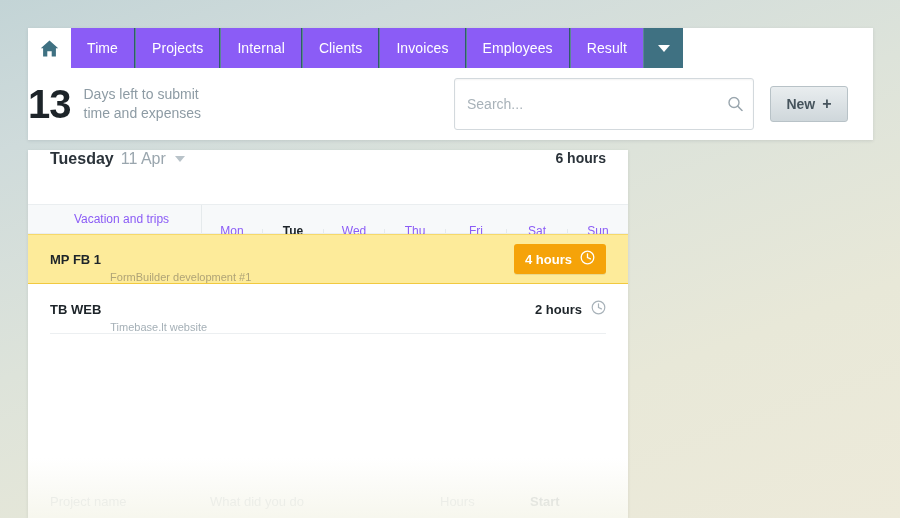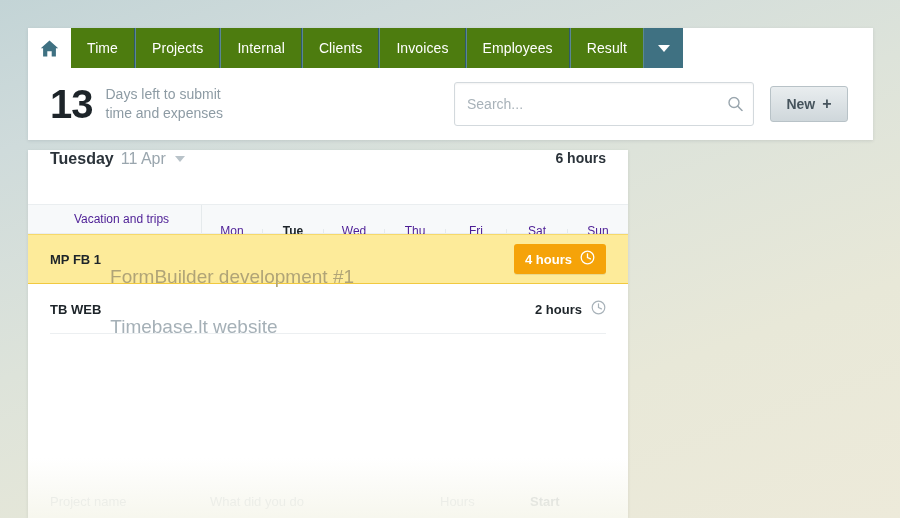--- a/index.html
+++ b/index.html
@@ -44,21 +44,21 @@
     background: #3f7182;
     height: 40px;
   }
   .nav-tab {
     position: relative;
     display: flex; align-items: center; justify-content: center;
     padding: 0 16px;
     color: #ffffff;
     font-size: 14px;
     letter-spacing: .1px;
-    background: #4d7c0f;
+    background: #8b5cf6;
     border-left: 1px solid #5b8795;
     border-right: 1px solid #2f5b6a;
     cursor: default;
   }
   .nav-tab:first-child { border-left: none; }
   .nav-tab.last { border-right: none; }
   .nav-caret {
     width: 40px;
     display: flex; align-items: center; justify-content: center;
     background: #3f7182;
@@ -74,21 +74,20 @@
   
   .summary {
     position: absolute;
     left: 0; top: 40px; right: 0; bottom: 0;
     display: flex;
     align-items: center;
   }
   .days-block {
     display: flex;
     align-items: center;
-    margin-left: 22px;
   }
   .days-num {
     font-size: 40px;
     font-weight: bold;
     color: #1d2429;
     line-height: 1;
     letter-spacing: -1px;
   }
   .days-text {
     margin-left: 13px;
@@ -97,21 +96,21 @@
     color: #8d9ba4;
   }
   .summary-right {
     margin-left: auto;
     margin-right: 25px;
     display: flex;
     align-items: center;
   }
   .search-box {
     position: relative;
-    width: 300px; height: 44px;
+    width: 300px; height: 52px;
     background: #ffffff;
     border: 1px solid #d3d9dd;
     border-radius: 3px;
     box-shadow: inset 0 1px 2px rgba(0,0,0,0.05);
     display: flex; align-items: center;
   }
   .search-input {
     border: 0; outline: 0;
     background: transparent;
     width: 100%;
@@ -183,21 +182,21 @@
     background: #f7f9fa;
     border-top: 1px solid #eaeef0;
     border-bottom: 1px solid #eaeef0;
     display: flex;
     align-items: stretch;
     padding-left: 14px;
   }
   .week-cell {
     display: flex; align-items: center; justify-content: center;
     font-size: 12px;
-    color: #4c1d95;
+    color: #8b5cf6;
     border-right: 1px solid #e5eaec;
     cursor: default;
   }
   .week-cell.vacation { width: 160px; }
   .week-cell.day { flex: 1; margin-top: 24px; }
   .week-cell.active { color: #1d2429; font-weight: bold; }
   .week-cell.last { border-right: none; }
 
   
   .row {
@@ -212,21 +211,21 @@
     border-top: 1px solid #f6d96a;
     border-bottom: 1px solid #f1c93f;
     justify-content: center;
   }
   .row-code {
     font-size: 13px; font-weight: bold; color: #1d2429;
     white-space: nowrap;
   }
   .row-desc {
     margin-left: 9px;
-    font-size: 19px; color: #a5b0b7;
+    font-size: 11px; color: #a5b0b7;
     white-space: nowrap;
     margin-top: 35px;
   }
   .row.highlight .row-desc { color: #b0a477; }
   .row-right { margin-left: auto; display: flex; align-items: center; }
 
   .hours-badge {
     display: flex; align-items: center; gap: 8px;
     background: #f5a309;
     border-radius: 3px;

